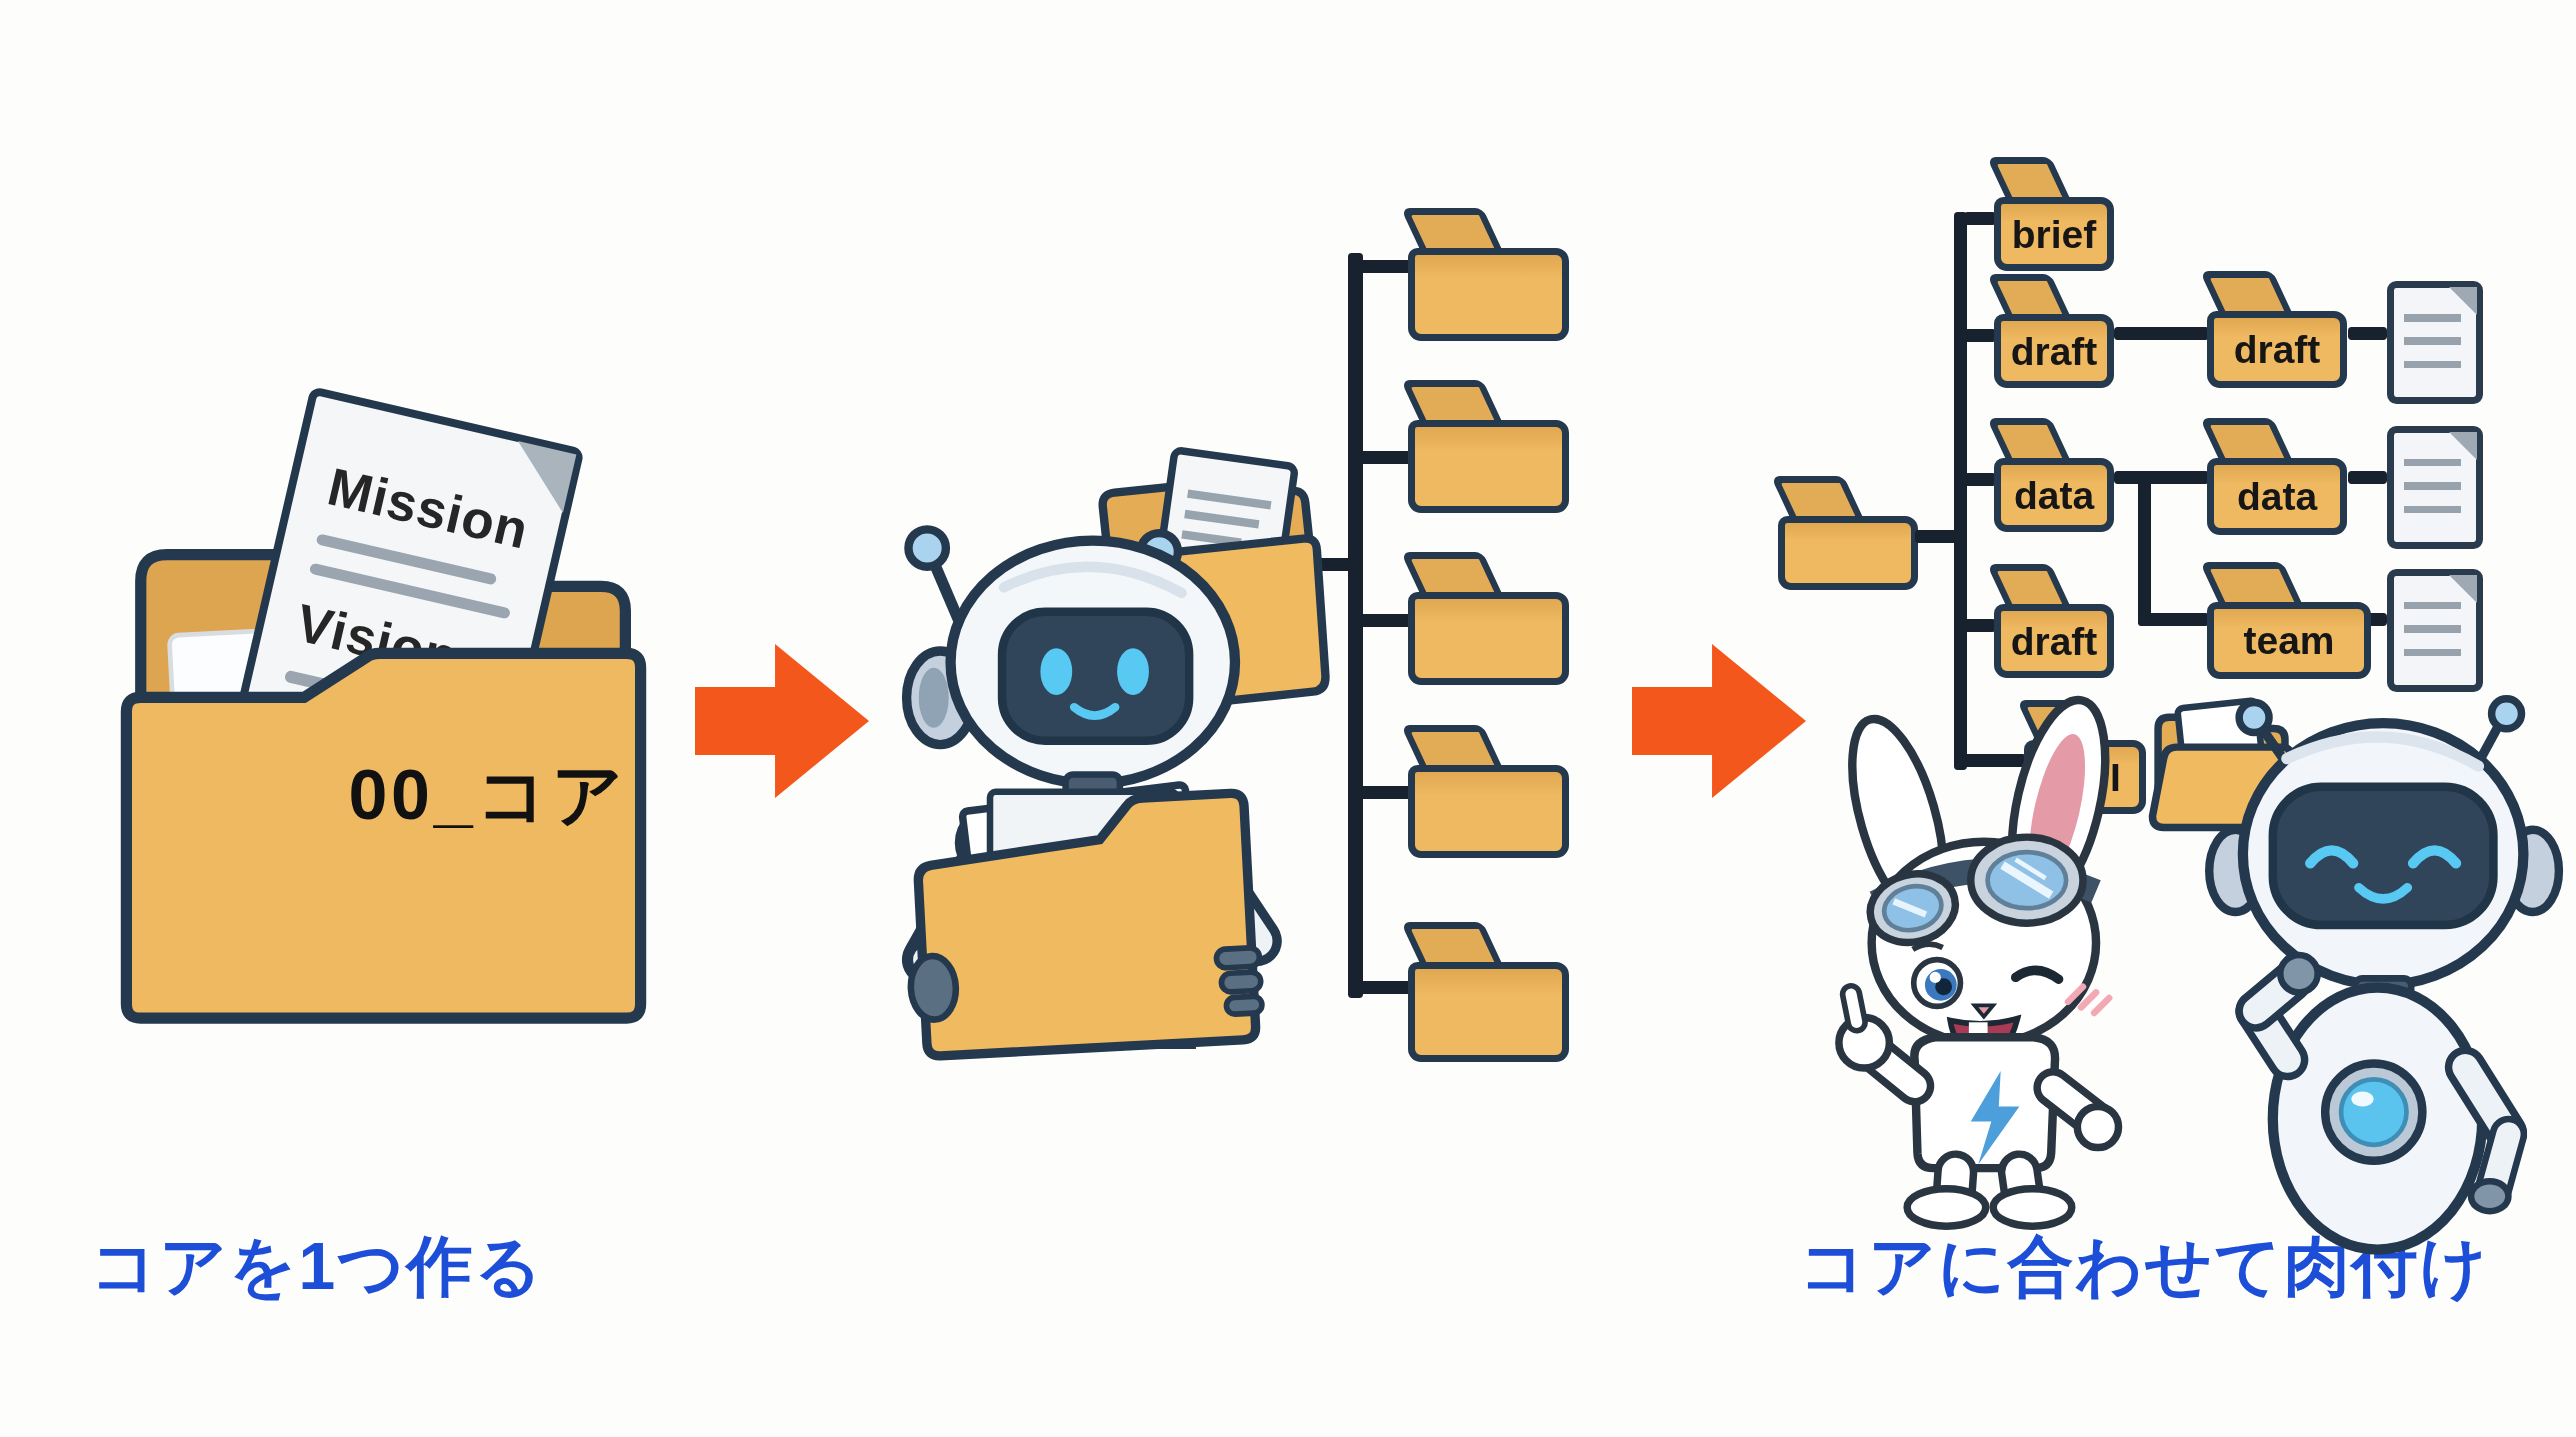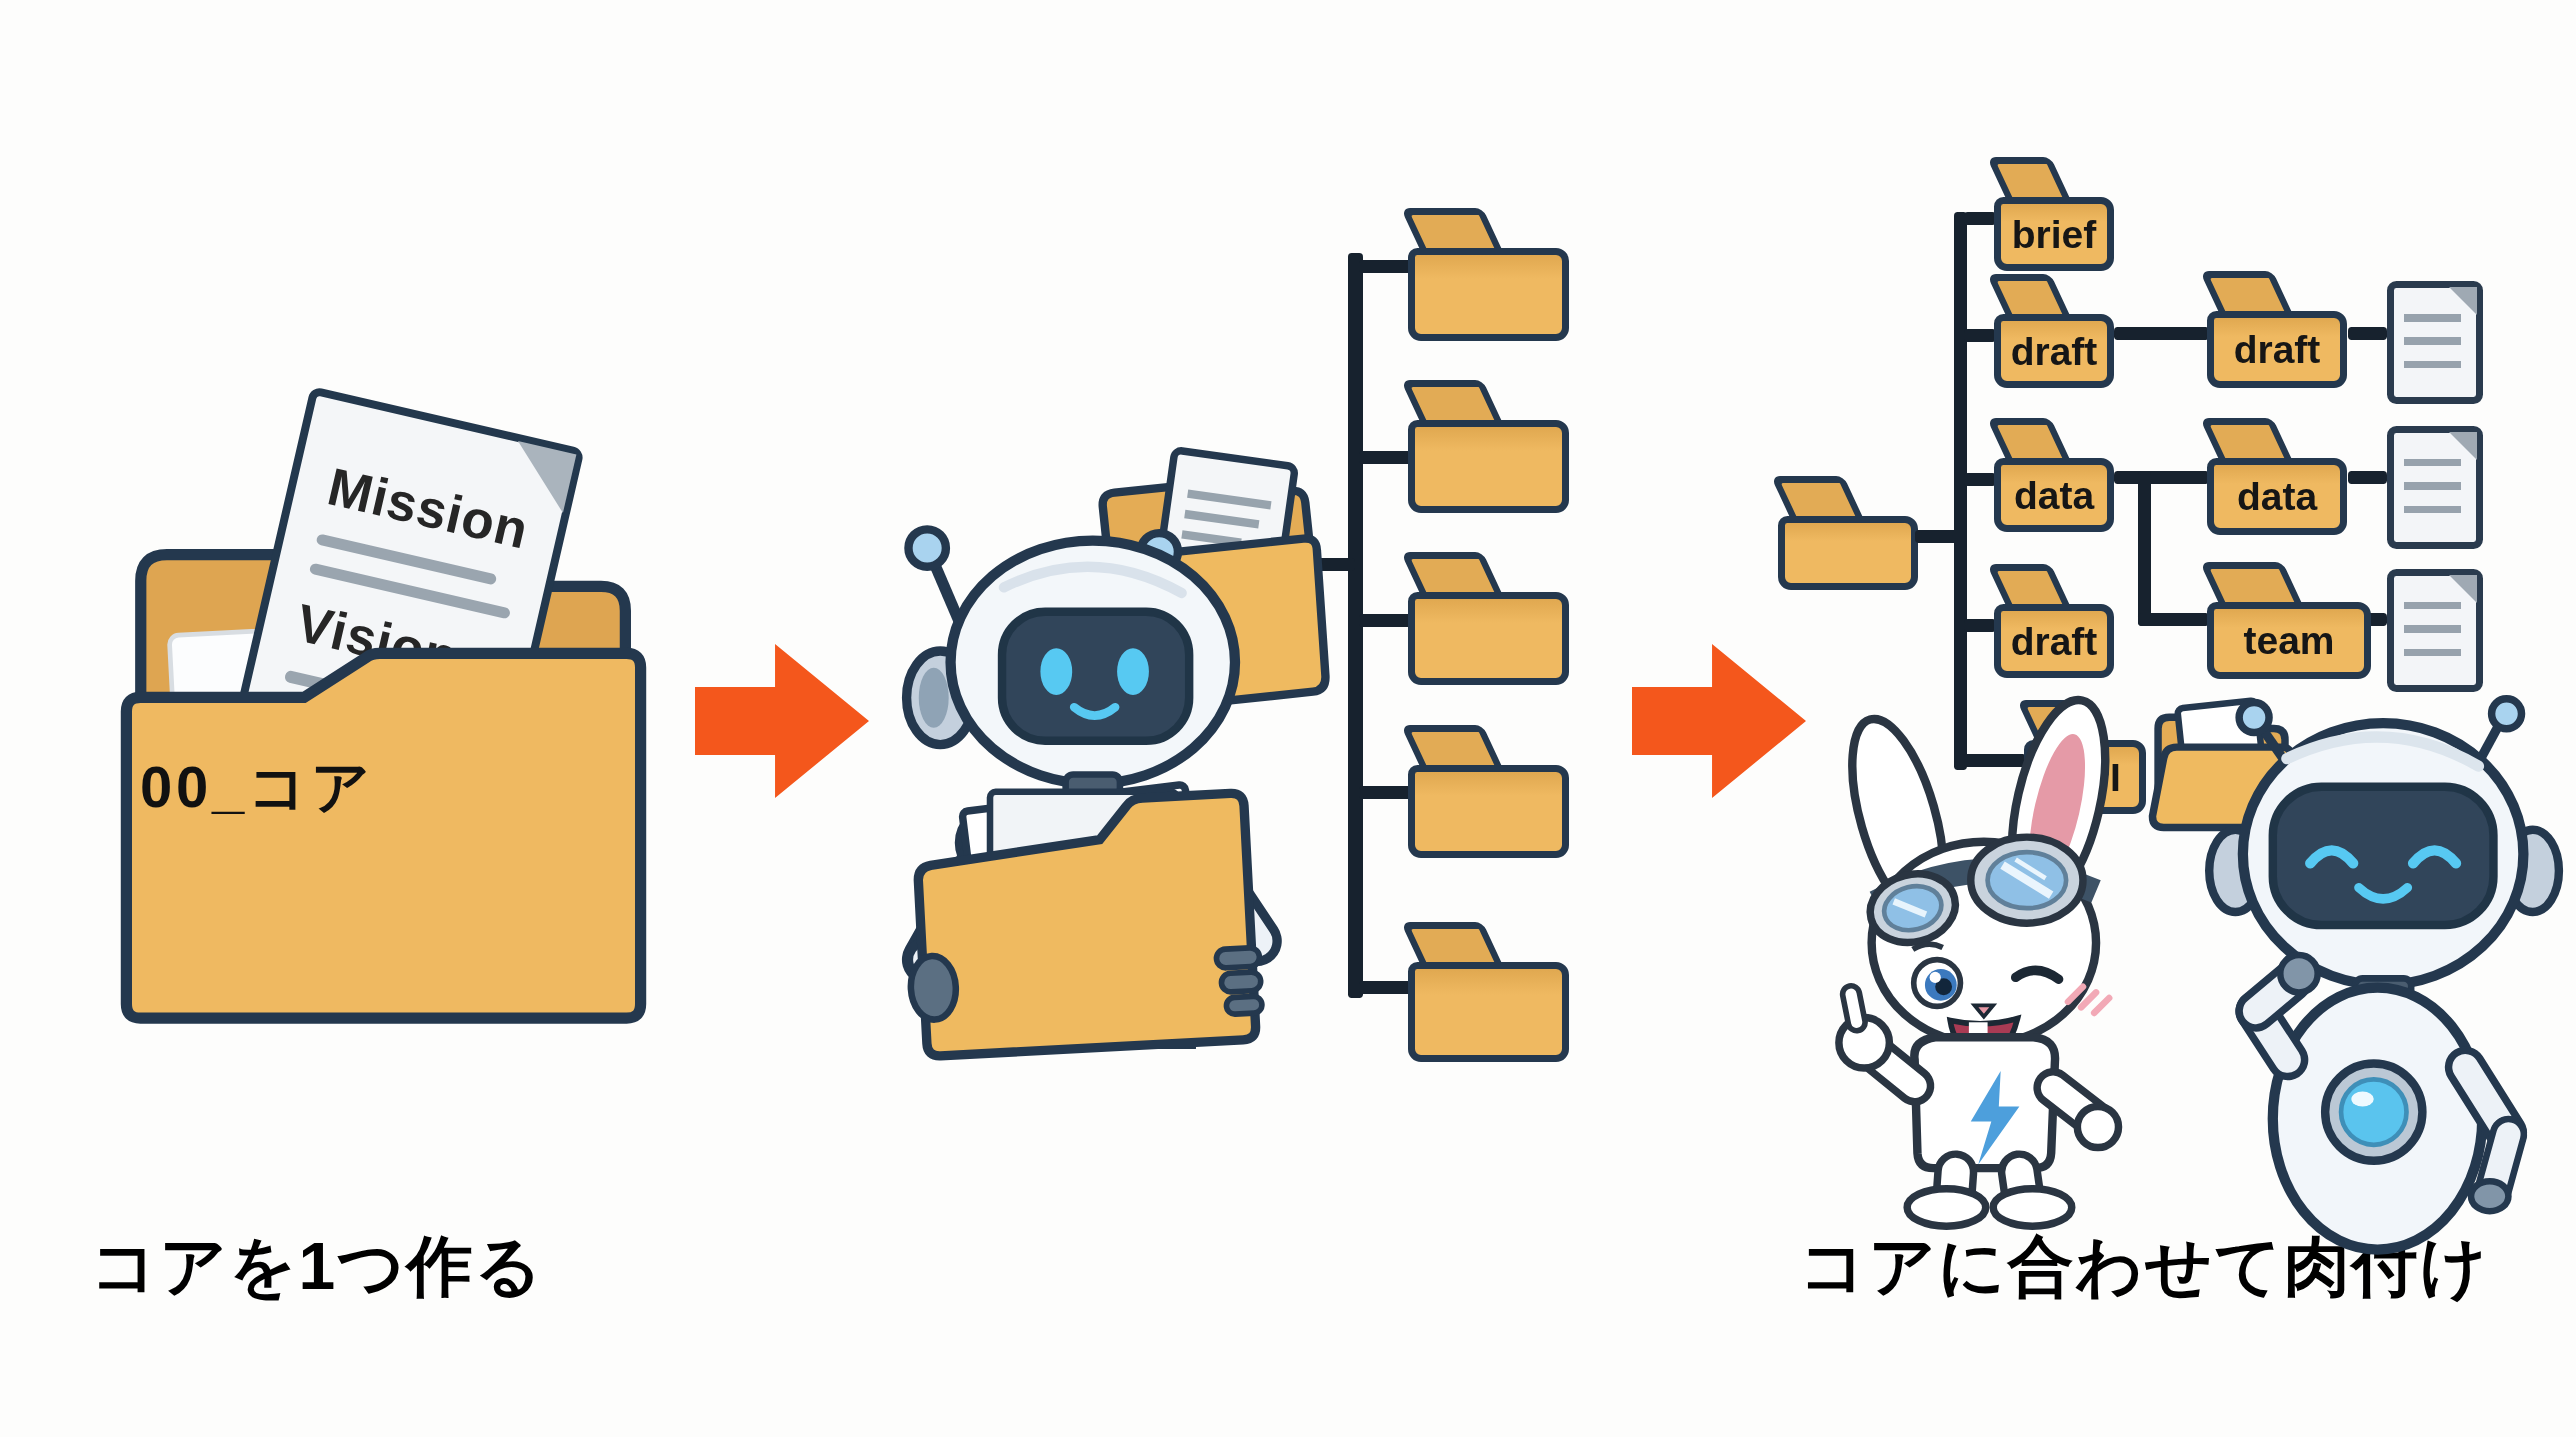--- a/index.html
+++ b/index.html
@@ -21,21 +21,21 @@
   
   .doc{position:absolute;background:#F3F5F8;border:7.5px solid #2A3B4E;border-radius:9.4px;}
   .doc .fold{position:absolute;top:-0.9px;right:-0.9px;width:0;height:0;
              border-style:solid;border-width:0 28px 28px 0;border-color:transparent #9FA9B3 transparent transparent;}
   .doc .rules{position:absolute;left:12%;right:18%;top:24%;bottom:14%;
               background:repeating-linear-gradient(180deg,#97A2AD 0 7.5px,transparent 7.5px 23.4px);}
   
   .arrow{position:absolute;width:174px;height:154px;background:#F4571C;
          clip-path:polygon(0 28%,46% 28%,46% 0,100% 50%,46% 100%,46% 72%,0 72%);}
   
-  .caption{position:absolute;top:1222px;font-weight:bold;font-size:66px;color:#000000;
+  .caption{position:absolute;top:1222px;font-weight:bold;font-size:66px;color:#1d4ed8;
            text-align:center;letter-spacing:1.9px;white-space:nowrap;}
   
   #mission-doc{position:absolute;left:311px;top:386px;width:281px;height:468px;
                background:#F4F6F8;border:8.4px solid #23384D;border-radius:11.2px;
                transform:rotate(13deg);transform-origin:top left;z-index:3;
                padding:54px 24px 0 32px;box-sizing:border-box;}
   #mission-doc .fold{position:absolute;top:-0.9px;right:-0.9px;width:0;height:0;border-style:solid;
                      border-width:0 60px 60px 0;border-color:transparent #AAB4BD transparent transparent;}
   .doc-title{font-weight:bold;font-size:53px;color:#262626;letter-spacing:0.9px;}
   .doc-bar{height:11.2px;background:#9AA5AF;border-radius:5.6px;margin:19px 0;}
@@ -59,21 +59,21 @@
       <div class="doc-title">Mission</div>
       <div class="doc-bar" style="width:88%;"></div>
       <div class="doc-bar" style="width:98%;"></div>
       <div class="doc-title">Vision</div>
       <div class="doc-bar" style="width:70%;"></div>
     </div>
 
     <svg class="abs" style="left:112px;top:646px;z-index:4;" width="543" height="388" viewBox="0 0 580 415">
       <path d="M15,383 L15,70 Q15,55 30,55 L205,55 L272,12 Q277,8 286,8 L550,8 Q565,8 565,23 L565,383 Q565,398 550,398 L30,398 Q15,398 15,383 Z" fill="#EFB961" stroke="#24384E" stroke-width="12"></path>
     </svg>
-    <div class="abs" style="left:140px;top:749px;width:487px;text-align:left;font-weight:bold;font-size:58px;color:#111;z-index:5;letter-spacing:3.7px;">00_コア</div>
+    <div class="abs" style="left:140px;top:749px;width:487px;text-align:right;font-weight:bold;font-size:70px;color:#111;z-index:5;letter-spacing:3.7px;">00_コア</div>
   </div>
 
   <div class="caption" style="left:36px;width:562px;">コアを1つ作る</div>
 
   <div class="arrow" style="left:695px;top:644px;"></div>
   <div class="arrow" style="left:1632px;top:644px;"></div>
 
   <div class="tline" style="left:1348px;top:253px;width:15px;height:745px;"></div>
   <div class="tline" style="left:1359px;top:260px;width:52px;height:13px;"></div>
   <div class="tline" style="left:1359px;top:451px;width:52px;height:13px;"></div>

